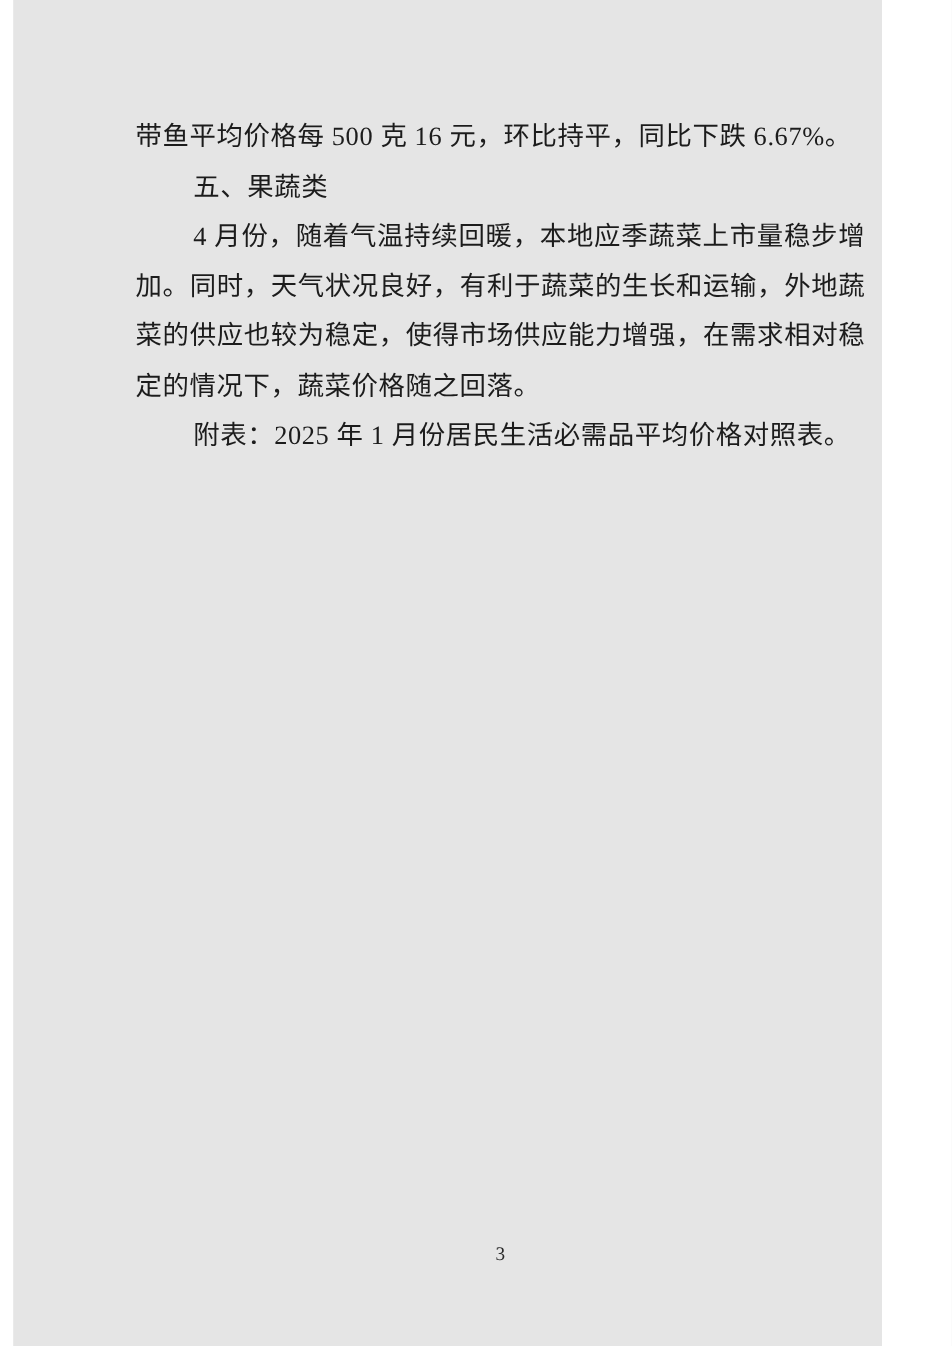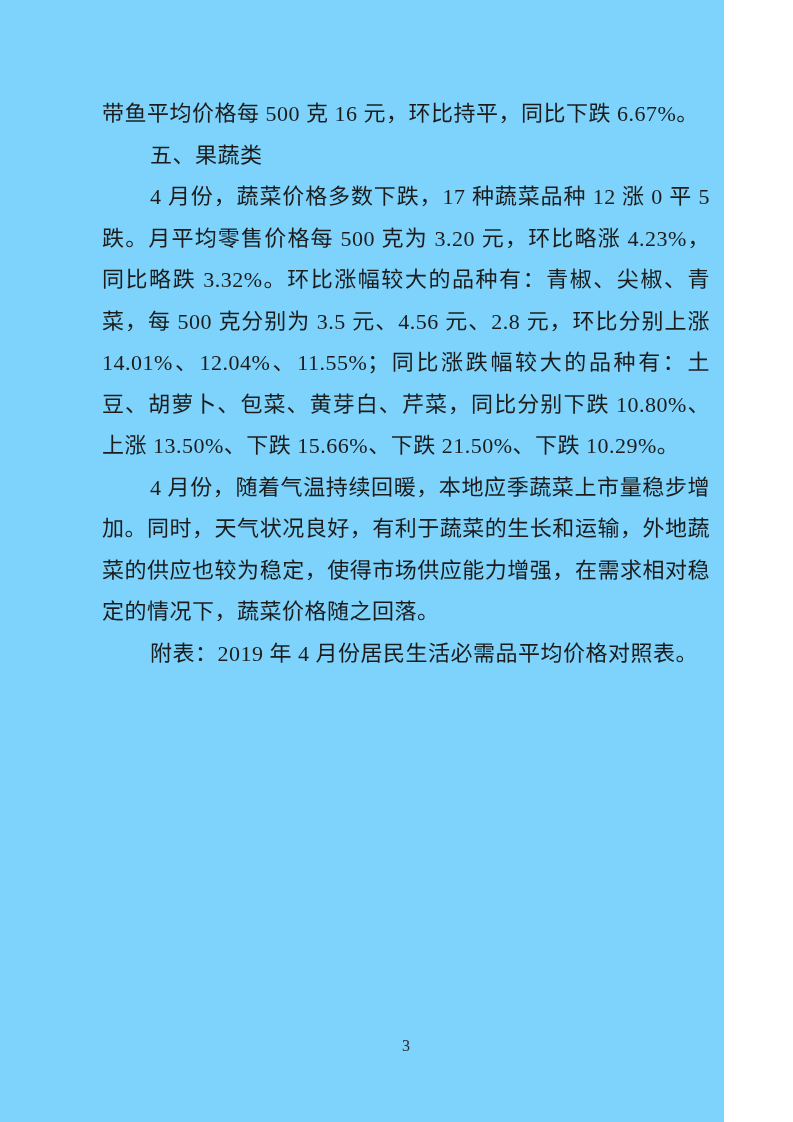--- a/index.html
+++ b/index.html
@@ -4,24 +4,25 @@
 <style>
   html, body {
     margin: 0;
     padding: 0;
     background: #ffffff;
   }
   .page {
     position: relative;
     width: 724px;
     height: 1122px;
-    background: #7dd3fc;
+    background: #e5e5e5;
     overflow: hidden;
     font-family: "Liberation Serif", "DejaVu Serif", serif;
     color: #1c1c1c;
+    margin-left: 11px;
   }
   .doc-body {
     position: absolute;
     left: 102px;
     top: 93px;
     width: 608px;
     font-size: 22px;
     line-height: 41.5px;
     letter-spacing: 0.5px;
   }
@@ -50,18 +51,17 @@
   }
 </style>
 </head>
 <body>
 
 <div class="page">
   <div class="doc-body">
 
   <p class="para-continuation">带鱼平均价格每 500 克 16 元，环比持平，同比下跌 6.67%。</p>
       <p class="para-indent">五、果蔬类</p>
-      <p class="para-indent">4 月份，蔬菜价格多数下跌，17 种蔬菜品种 12 涨 0 平 5 跌。月平均零售价格每 500 克为 3.20 元，环比略涨 4.23%，同比略跌 3.32%。环比涨幅较大的品种有：青椒、尖椒、青菜，每 500 克分别为 3.5 元、4.56 元、2.8 元，环比分别上涨 14.01%、12.04%、11.55%；同比涨跌幅较大的品种有：土豆、胡萝卜、包菜、黄芽白、芹菜，同比分别下跌 10.80%、上涨 13.50%、下跌 15.66%、下跌 21.50%、下跌 10.29%。</p>
       <p class="para-indent">4 月份，随着气温持续回暖，本地应季蔬菜上市量稳步增加。同时，天气状况良好，有利于蔬菜的生长和运输，外地蔬菜的供应也较为稳定，使得市场供应能力增强，在需求相对稳定的情况下，蔬菜价格随之回落。</p>
-      <p class="para-indent">附表：2019 年 4 月份居民生活必需品平均价格对照表。</p>
+      <p class="para-indent">附表：2025 年 1 月份居民生活必需品平均价格对照表。</p>
     </div>
   <div class="page-number">3</div>
 </div>
 
 </body></html>

